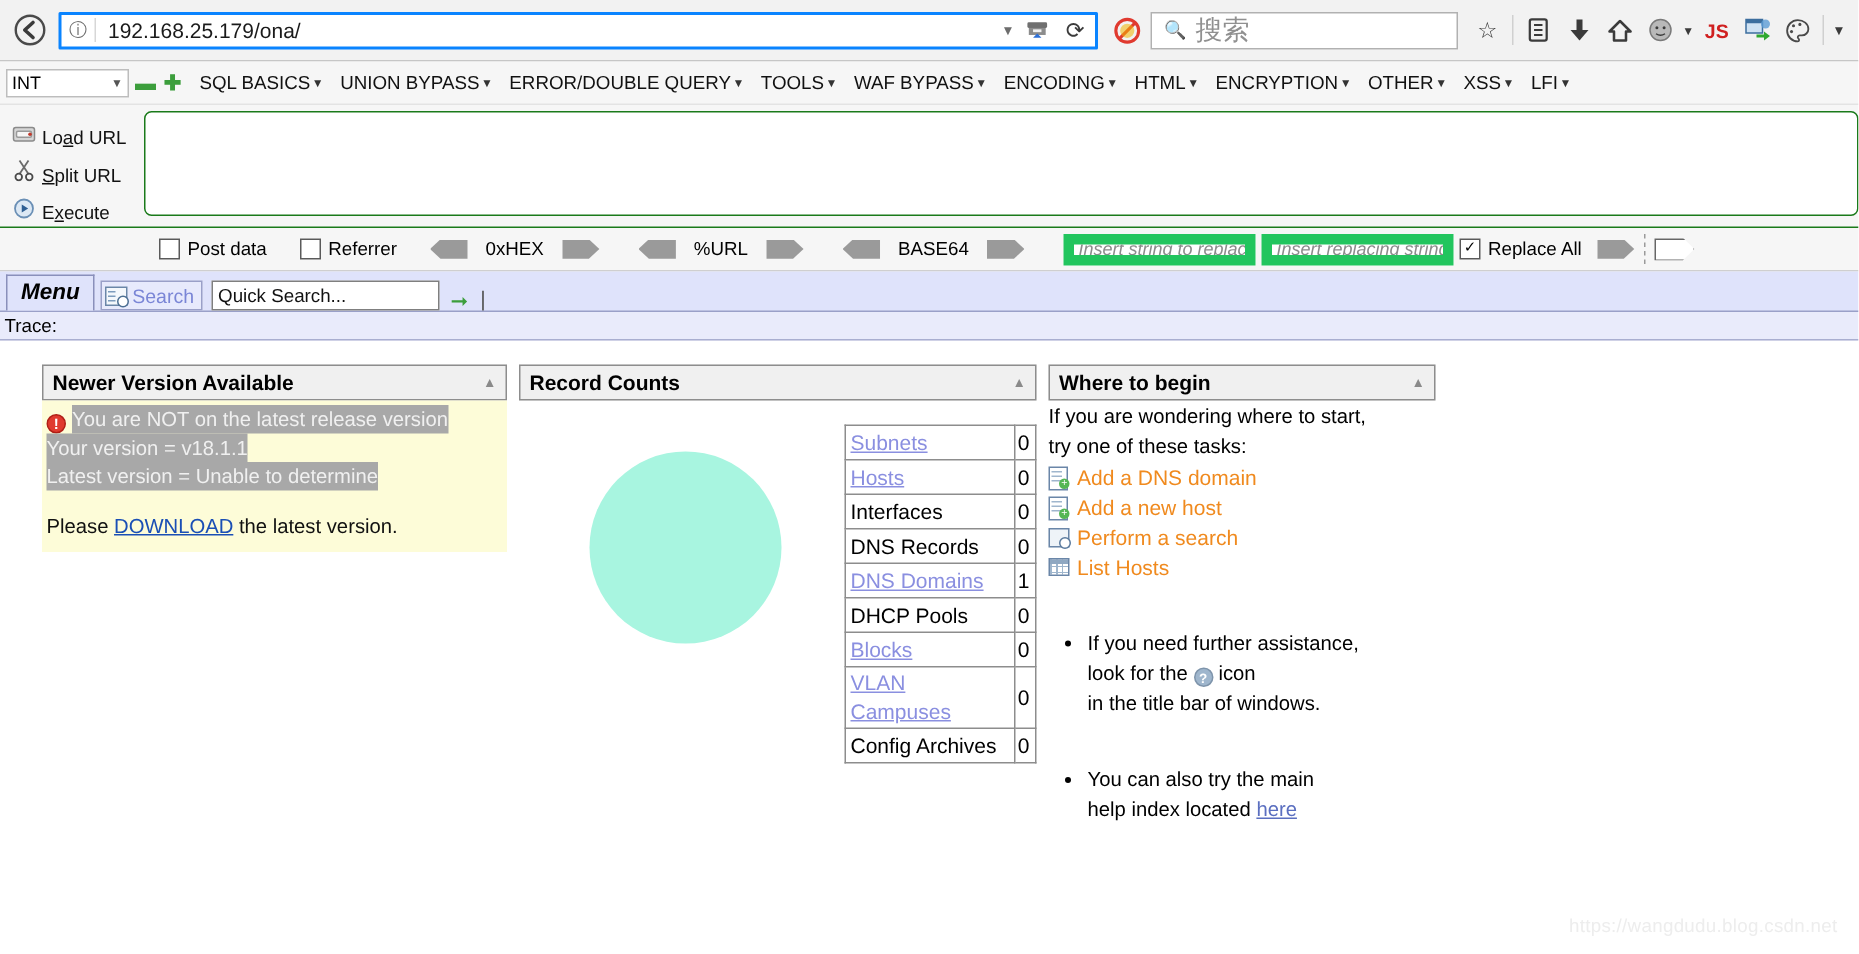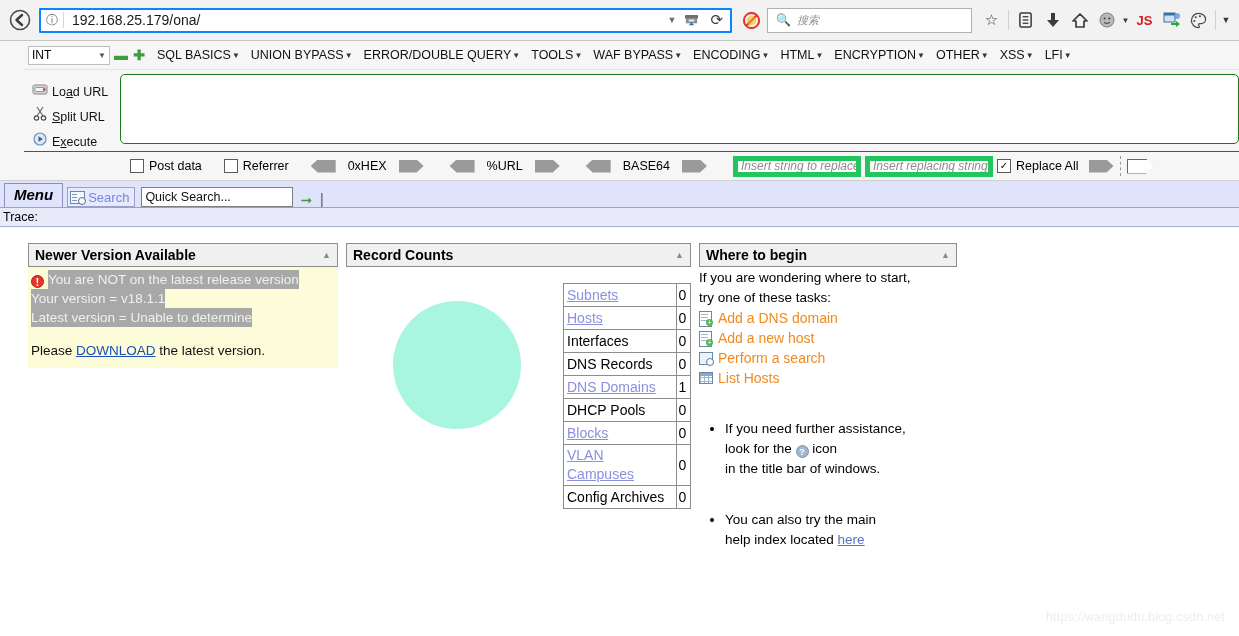--- a/index.html
+++ b/index.html
@@ -55,28 +55,27 @@
     width:27px;height:27px;flex:0 0 auto;
     display:flex;align-items:center;justify-content:center;
     font-size:15px;color:#3b3b3b;
   }
   .searchbox{
     width:205px;height:25px;background:#fff;border:1px solid #b1b1b1;
     display:flex;align-items:center;box-sizing:border-box;flex:0 0 auto;
     margin-left:2px;margin-right:6px;
   }
   .searchbox .s-ic{padding:0 6px 0 8px;color:#5a5a5a;font-size:12px;}
-  .searchbox .s-ph{color:#909090;font-style:italic;font-size:11px;text-align:center;}
+  .searchbox .s-ph{color:#909090;font-size:18px;text-align:center;}
   .vdiv{width:1px;height:20px;background:#d0d0d0;flex:0 0 auto;margin:0 3px;}
 
   
   .hackbar{
     background:#f6f6f6;
     border-bottom:1px solid #cfcfcf;
-    padding-left:24px;
   }
   .hb-menurow{
     height:28px;display:flex;align-items:center;padding-left:4px;
     border-bottom:1px solid #e3e3e3;
   }
   .hb-select{
     width:82px;height:19px;background:#fff;border:1px solid #bdbdbd;
     font-size:12px;display:flex;align-items:center;justify-content:space-between;
     padding:0 3px;box-sizing:border-box;
   }
@@ -116,21 +115,21 @@
   .arrowbtn{
     display:inline-block;width:25px;height:13px;background:#9a9a9a;
     position:relative;flex:0 0 auto;
   }
   .arrowbtn.left{clip-path:polygon(0% 50%,28% 0%,100% 0%,100% 100%,28% 100%);}
   .arrowbtn.right{clip-path:polygon(0% 0%,72% 0%,100% 50%,72% 100%,0% 100%);}
   .arrowbtn.outline{background:#fff;border:1px solid #666;}
   .encgroup{display:flex;align-items:center;margin-right:26px;}
   .enclbl{font-size:12.5px;margin:0 12px;}
   .hb-inp{
-    width:128px;height:21px;border:5px solid #22c55e;background:#fff;
+    width:128px;height:21px;border:7px solid #22c55e;background:#fff;
     font-size:12px;font-style:italic;color:#8b8b8b;
     display:flex;align-items:center;padding:0 3px;box-sizing:border-box;
     margin-right:4px;overflow:hidden;white-space:nowrap;
   }
   .dashdiv{width:0;border-left:1px dashed #9a9a9a;height:20px;margin:0 6px;}
 
   
   .ona-menubar{
     height:27px;background:#dfe3fb;border-bottom:1px solid #9aa0c8;
     display:flex;align-items:flex-end;padding-left:4px;box-sizing:border-box;

